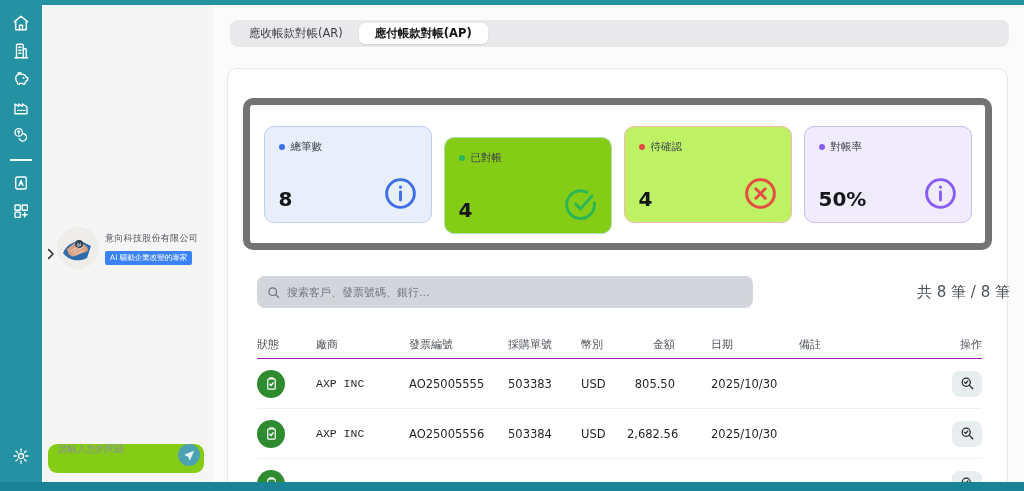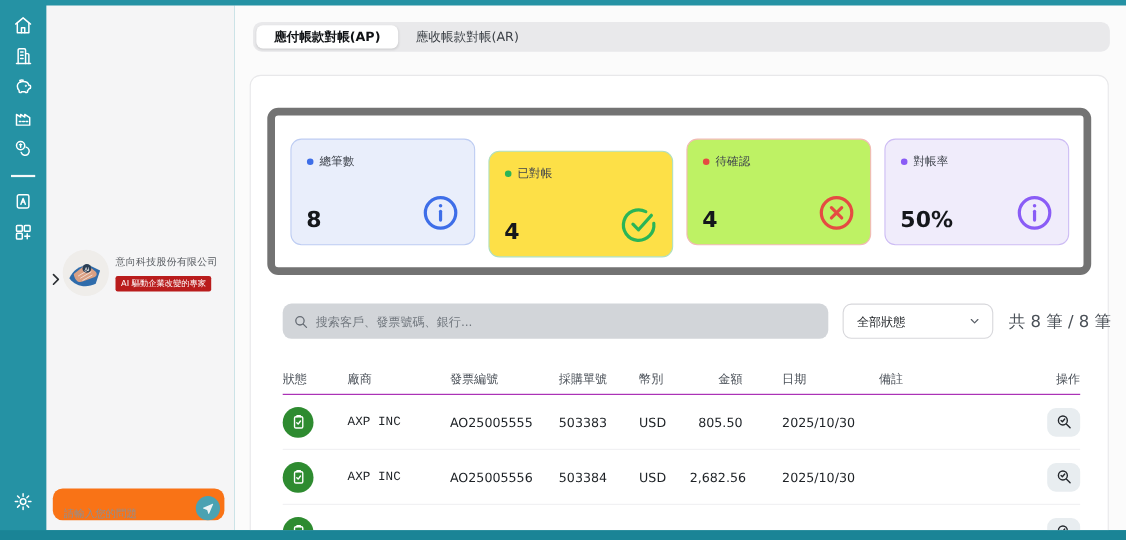--- a/index.html
+++ b/index.html
@@ -19,24 +19,24 @@
 
   
   .left-panel { position:absolute; left:42px; top:5px; width:171px; bottom:9px; background:#f5f5f6; z-index:4; }
   .collapse-btn { position:absolute; left:1px; top:239px; width:16px; height:20px; color:#2b2f33; cursor:pointer; }
   .collapse-btn svg { width:15px; height:20px; }
   .logo-row { position:absolute; left:15px; top:222px; display:flex; gap:6px; align-items:flex-start; }
   .logo-circle { width:42px; height:42px; border-radius:50%; background:#efedea; flex-shrink:0; overflow:hidden; }
   .logo-circle svg { width:100%; height:100%; display:block; }
   .company-block { padding-top:5px; }
   .company-name { font-size:9px; color:#55595e; letter-spacing:.3px; white-space:nowrap; }
-  .tagline { display:inline-block; margin-top:3px; background:#b91c1c; color:#fff; font-size:7.5px;
+  .tagline { display:inline-block; margin-top:3px; background:#3b82f6; color:#fff; font-size:7.5px;
              padding:2px 5px; border-radius:2px; white-space:nowrap; }
-  .chat-box { position:absolute; left:6px; right:9px; bottom:9px; height:29px; background:#f97316;
-              border-radius:9px; display:flex; align-items:flex-end; padding:0 4px 0 10px;font-family:Liberation Mono, monospace; }
+  .chat-box { position:absolute; left:6px; right:9px; bottom:9px; height:29px; background:#84cc16;
+              border-radius:9px; display:flex; align-items:flex-start; padding:0 4px 0 10px;font-family:Liberation Mono, monospace; }
   .chat-input { flex:1; min-width:0; border:none; outline:none; background:transparent; font-size:9.5px;
                 color:#40454b; font-family:inherit; }
   .chat-input::placeholder { color:#8b9097; }
   .send-btn { width:22px; height:22px; border-radius:50%; background:#4aa2b2; color:#eaf4f6;
               display:flex; align-items:center; justify-content:center; cursor:pointer; flex-shrink:0; }
   .send-btn svg { width:12px; height:12px; }
 
   
   .main { position:absolute; left:213px; top:5px; right:0; bottom:9px; background:#fbfbfb; overflow:hidden; z-index:3; }
   .tabbar { position:absolute; left:17px; top:15px; width:779px; height:27px; background:#e9e9eb;
@@ -53,21 +53,21 @@
                 justify-content:center; gap:12px; }
   .stat-card { width:168px; height:97px; border-radius:10px; border:1px solid transparent;
                position:relative; padding:13px 14px; cursor:default; }
   .stat-label { display:flex; align-items:center; gap:6px; font-size:10.5px; color:#3e434c; }
   .dot { width:6px; height:6px; border-radius:50%; flex-shrink:0; }
   .stat-value { position:absolute; left:14px; bottom:11px; font-size:20px; font-weight:bold; color:#15171b; }
   .stat-icon { position:absolute; right:13px; bottom:11px; width:35px; height:35px; }
   .stat-icon svg { width:100%; height:100%; display:block; }
   .c-blue   { background:#e9eefb; border-color:#bdccf2; }
   .c-blue .dot, .c-blue .stat-icon   { background-color:#3e6ee8; color:#3e6ee8; }
-  .c-green  { background:#fde047; border-color:#b0dfbe;margin-top:23px; }
+  .c-green  { background:#84cc16; border-color:#b0dfbe;margin-top:23px; }
   .c-green .dot, .c-green .stat-icon { background-color:#2ab557; color:#2ab557; }
   .c-red    { background:#bef264; border-color:#f2b9b5; }
   .c-red .dot, .c-red .stat-icon     { background-color:#e54b42; color:#e54b42; }
   .c-purple { background:#f0ecfb; border-color:#cdbcf4; }
   .c-purple .dot, .c-purple .stat-icon { background-color:#8a5cf6; color:#8a5cf6; }
   .stat-icon { background-color:transparent !important; }
 
   .search-wrap { position:absolute; left:29px; top:207px; width:496px; height:32px; background:#d2d5d9;
                  border-radius:8px; display:flex; align-items:center; padding:0 10px; }
   .search-wrap svg { width:13px; height:13px; color:#676d75; margin-right:7px; flex-shrink:0; }
@@ -195,22 +195,22 @@
       <svg viewBox="0 0 24 24" fill="currentColor">
           <path d="M3.4 11.2 20.6 3.8c.6-.25 1.2.35.95.95l-7.4 17.2c-.3.65-1.25.6-1.45-.1l-1.9-6.1a.8.8 0 0 0-.5-.5l-6.8-2.6c-.7-.25-.7-1.15-.1-1.45Z"></path>
         </svg>
     </div>
   </div>
 </div>
 
 <div class="main">
 
   <div class="tabbar">
+    <div class="tab">應收帳款對帳(AR)</div>
     <div class="tab active">應付帳款對帳(AP)</div>
-    <div class="tab">應收帳款對帳(AR)</div>
   </div>
 
   <div class="outer-card">
 
     <div class="stats-card">
       <div class="stat-card c-blue">
         <div class="stat-label">
             <span class="dot"></span>
             <span>總筆數</span>
           </div>
@@ -264,26 +264,20 @@
         </div>
       </div>
     </div>
 
     <div class="search-wrap">
       <svg viewBox="0 0 24 24" fill="none" stroke="currentColor" stroke-width="2.2" stroke-linecap="round">
           <circle cx="10.5" cy="10.5" r="7"></circle>
           <path d="m16 16 5.5 5.5"></path>
         </svg>
       <input class="search-input" type="text" placeholder="搜索客戶、發票號碼、銀行..." style="">
-    </div>
-    <div class="status-dd">
-      <span>全部狀態</span>
-      <svg viewBox="0 0 24 24" fill="none" stroke="currentColor" stroke-width="2.2" stroke-linecap="round" stroke-linejoin="round">
-          <path d="m6 9 6 6 6-6"></path>
-        </svg>
     </div>
     <div class="count-text">共 8 筆 / 8 筆</div>
 
     <div class="table">
       <div class="thead">
         <div class="col-status">狀態</div>
         <div class="col-vendor">廠商</div>
         <div class="col-invoice">發票編號</div>
         <div class="col-po">採購單號</div>
         <div class="col-cur">幣別</div>

